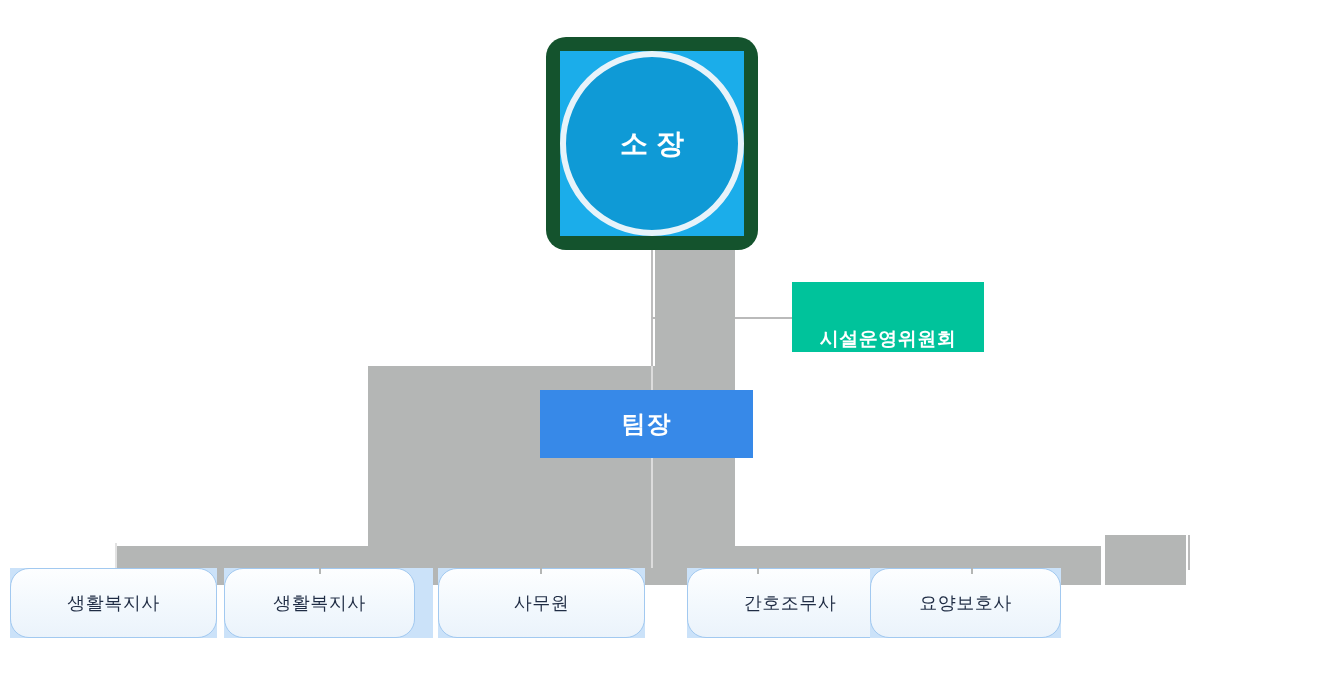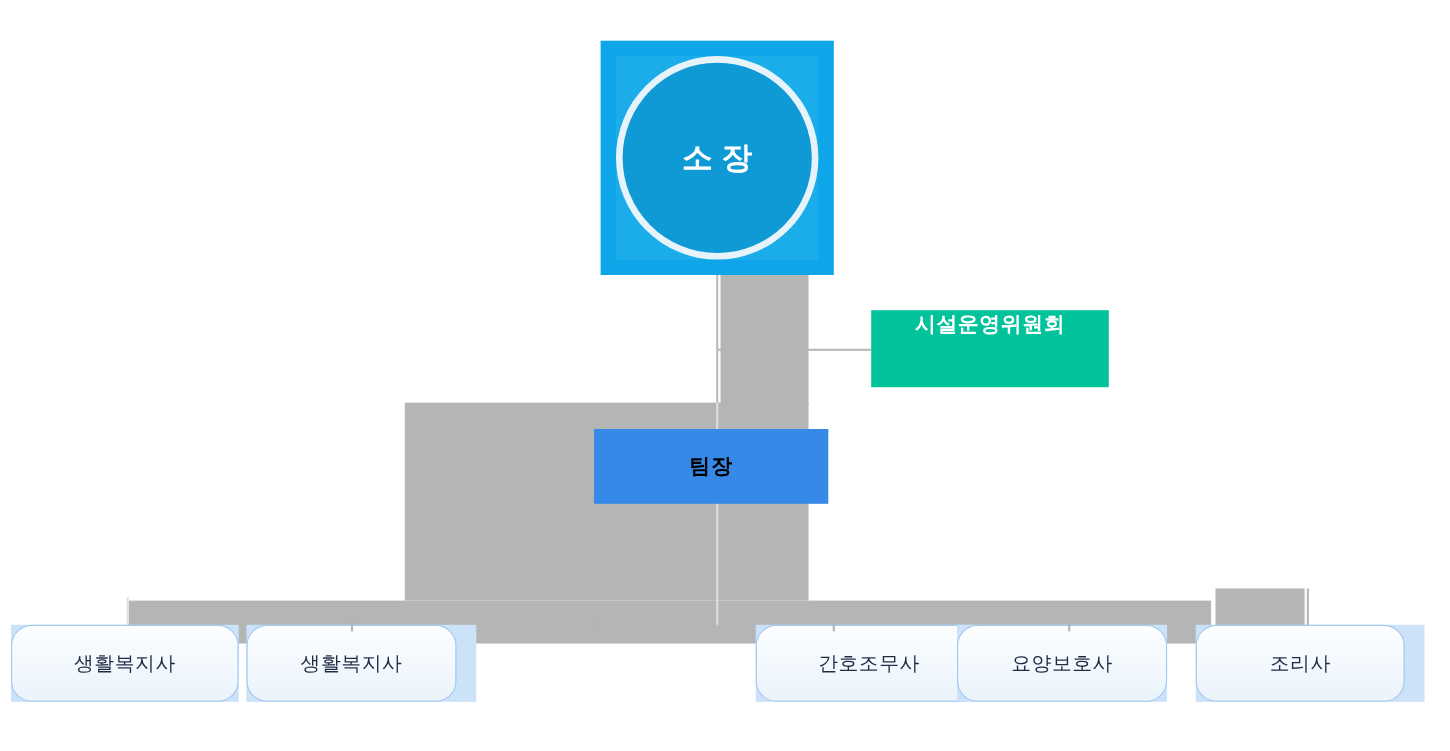--- a/index.html
+++ b/index.html
@@ -1,20 +1,20 @@
 <!DOCTYPE html>
 <html><head>
 <meta charset="utf-8">
 <style>
   html,body{margin:0;padding:0;background:#ffffff;}
   body{font-family:"Liberation Sans","DejaVu Sans",sans-serif;}
   .stage{position:relative;width:1318px;height:683px;background:#ffffff;overflow:hidden;}
 
   
-  .director-wrap{position:absolute;left:546px;top:37px;width:212px;height:213px;background:#0ea5e9;z-index:4;}
+  .director-wrap{position:absolute;left:546px;top:37px;width:212px;height:213px;background:#14532d;z-index:4;border-radius:20px;}
   .director-accent{position:absolute;left:14px;top:14px;right:14px;bottom:14px;background:#1badea;}
   .director-circle{position:absolute;left:14px;top:14px;right:14px;bottom:14px;
     background:#0f9ad6;border:6px solid #e7f3fa;border-radius:50%;
     display:flex;align-items:center;justify-content:center;
     color:#ffffff;font-size:28px;font-weight:bold;letter-spacing:8px;padding-left:8px;box-sizing:border-box;}
 
   
   .cn{position:absolute;}
   .v-thin-top   {left:651px;top:250px;width:2px;height:118px;background:#bdbdbd;z-index:1;}
   .h-line-cmte  {left:652px;top:317px;width:140px;height:2px;background:#bababa;z-index:1;}
@@ -23,23 +23,23 @@
   .v-thin-light {left:651px;top:366px;width:2px;height:202px;background:#dcdcdc;z-index:3;}
   .band-a       {left:117px;top:546px;width:984px;height:39px;background:#b4b6b5;z-index:2;}
   .band-b       {left:1105px;top:535px;width:81px;height:50px;background:#b4b6b5;z-index:2;}
   .drop-left    {left:115px;top:543px;width:2px;height:27px;background:#e2e2e2;z-index:3;}
   .drop-right   {left:1188px;top:535px;width:2px;height:35px;background:#bababa;z-index:1;}
   .tick{width:2px;height:8px;top:566px;background:#b4b6b5;z-index:6;}
   .tick1{left:319px;} .tick2{left:540px;} .tick3{left:757px;} .tick4{left:971px;}
 
   
   .team-leader{position:absolute;left:540px;top:390px;width:213px;height:68px;background:#3789e8;z-index:4;
-    display:flex;align-items:center;justify-content:center;color:#000000;font-size:19px;font-weight:bold;letter-spacing:1px;}
-  .committee{position:absolute;left:792px;top:282px;width:216px;height:70px;background:#00c39b;z-index:4;
-    display:flex;align-items:flex-start;justify-content:center;color:#fff;font-size:19px;font-weight:bold;letter-spacing:0.5px;}
+    display:flex;align-items:center;justify-content:center;color:#ffffff;font-size:24px;font-weight:bold;letter-spacing:1px;}
+  .committee{position:absolute;left:792px;top:282px;width:192px;height:70px;background:#00c39b;z-index:4;
+    display:flex;align-items:flex-end;justify-content:center;color:#fff;font-size:19px;font-weight:bold;letter-spacing:0.5px;}
 
   
   .staff{position:absolute;top:568px;height:70px;z-index:5;}
   .staff .backing{position:absolute;left:0;top:0;right:0;bottom:0;background:#cbe2f9;}
   .staff.offset .backing{right:-18px;}
   .staff .face{position:absolute;left:0;top:0;right:0;bottom:0;border:1px solid #a2c9f0;border-radius:19px;
     background:linear-gradient(180deg,#fdfeff 0%,#f2f8fd 55%,#ebf3fb 100%);
     display:flex;align-items:center;justify-content:center;
     color:#1f2c44;font-size:18px;letter-spacing:0.5px;box-sizing:border-box;}
   .s1{left:10px;width:207px;} .s2{left:224px;width:191px;} .s3{left:438px;width:207px;}
@@ -80,26 +80,26 @@
   </div>
 
   <div class="staff s1">
     <div class="backing"></div>
     <div class="face">생활복지사</div>
   </div>
   <div class="staff s2 offset">
     <div class="backing"></div>
     <div class="face">생활복지사</div>
   </div>
+  <div class="staff s3">
+    <div class="backing"></div>
+    <div class="face">사무원</div>
+  </div>
   <div class="staff s4">
     <div class="backing"></div>
     <div class="face">간호조무사</div>
   </div>
   <div class="staff s5">
     <div class="backing"></div>
     <div class="face">요양보호사</div>
   </div>
-  <div class="staff s6 offset">
-    <div class="backing"></div>
-    <div class="face">조리사</div>
-  </div>
 
 </div>
 
 </body></html>

